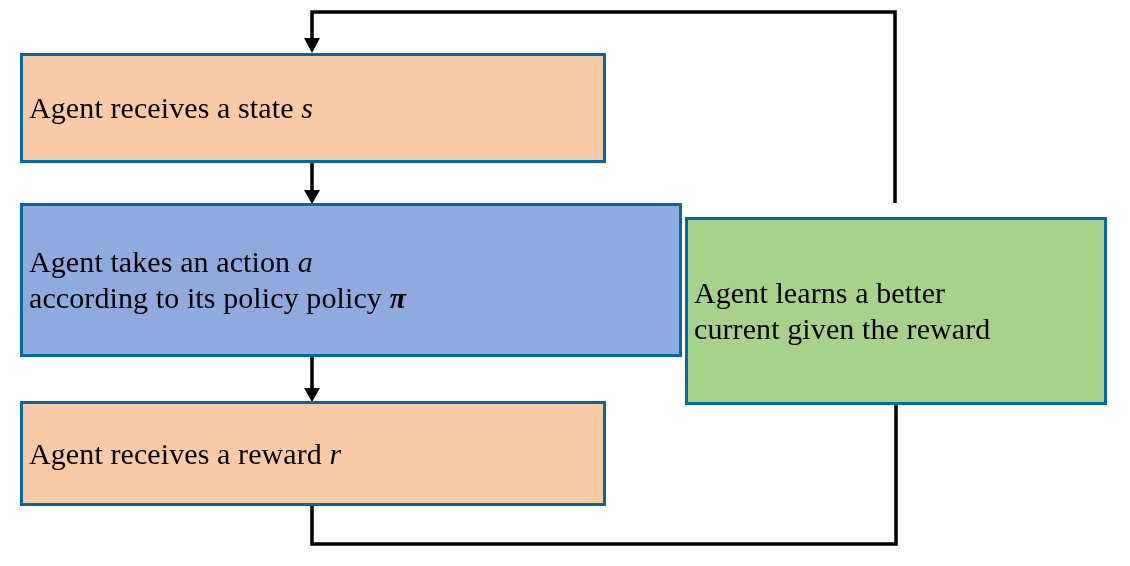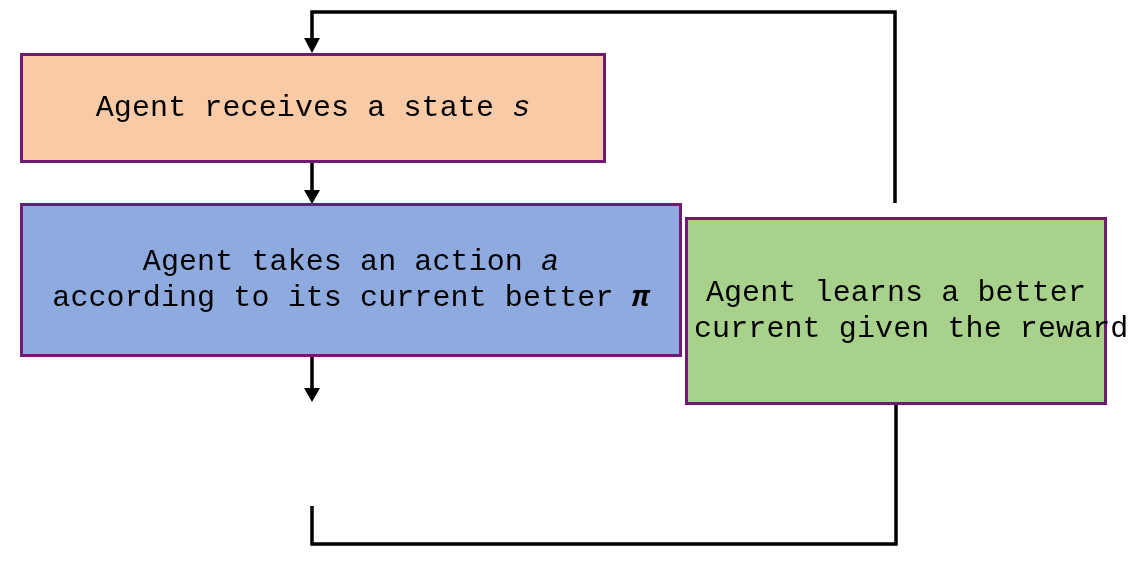--- a/index.html
+++ b/index.html
@@ -22,31 +22,30 @@
   #edges {
     position: absolute;
     left: 0;
     top: 0;
     width: 1130px;
     height: 566px;
   }
   .node {
     position: absolute;
     box-sizing: border-box;
-    border: 3px solid #701a75;
+    border: 3px solid #0369a1;
     display: flex;
     align-items: center;
     justify-content: center;
-    text-align: center;
+    text-align: left;
     color: #000000;
     font-size: 30px;
     line-height: 1.2;
     letter-spacing: 0.1px;
     z-index: 2;
-    font-family: Liberation Mono, monospace;
   }
   .node .label {
     display: block;
     width: 100%;
     padding: 0 6px;
     box-sizing: border-box;
   }
   .node .line {
     display: block;
     white-space: nowrap;
@@ -118,24 +117,29 @@
 
   <div class="node" id="node-state" style="background:#f8cba6">
     <span class="label">
         <span class="line"><span>Agent receives a state </span><span class="sym">s</span></span>
       </span>
   </div>
 
   <div class="node" id="node-action" style="background:#8eaadf">
     <span class="label">
         <span class="line"><span>Agent takes an action </span><span class="sym">a</span></span>
-        <span class="line"><span>according to its current better </span><span class="sym-pi">π</span></span>
+        <span class="line"><span>according to its policy policy </span><span class="sym-pi">π</span></span>
       </span>
   </div>
 
+  <div class="node" id="node-reward" style="background:#f8cba6">
+    <span class="label">
+        <span class="line"><span>Agent receives a reward </span><span class="sym">r</span></span>
+      </span>
+  </div>
 
   <div class="node" id="node-learn" style="background:#a8d28b">
     <span class="label">
         <span class="line">Agent learns a better</span>
         <span class="line">current given the reward</span>
       </span>
   </div>
 
 </div>
 

